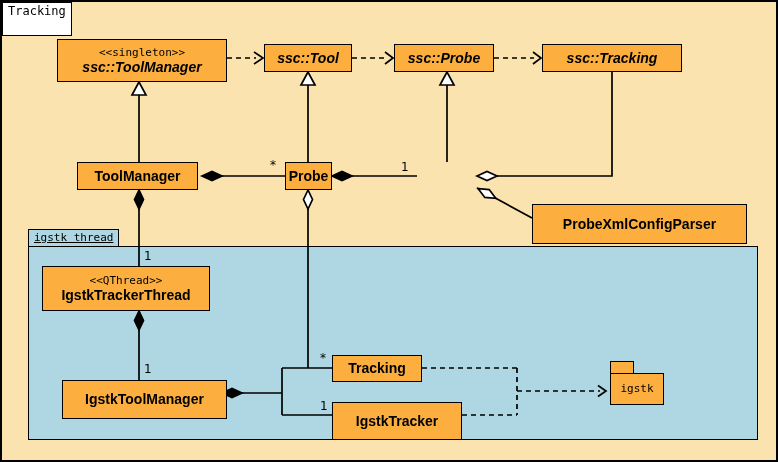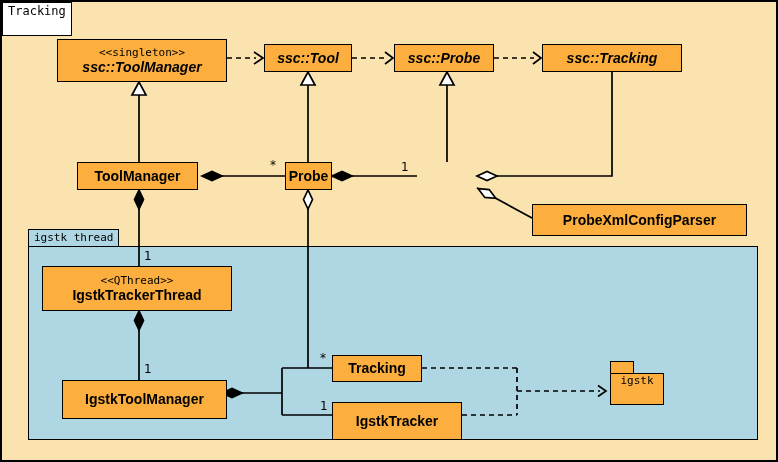--- a/index.html
+++ b/index.html
@@ -33,20 +33,21 @@
     font: 12px "DejaVu Sans Mono", monospace;
     z-index: 4;
   }
   .thread-tab {
     position: absolute; left: 26px; top: 227px; height: 18px;
     background: var(--thread-region, #aed6e3);
     border: 1px solid var(--line, #000);
     padding: 1px 5px;
     font: 11px "DejaVu Sans Mono", monospace;
     z-index: 4;
+    text-decoration: underline;
   }
   .uml-class {
     position: absolute;
     background: var(--box, #fcaf3e);
     border: 1.5px solid var(--line, #000);
     display: flex; flex-direction: column;
     align-items: center; justify-content: center;
     text-align: center;
     z-index: 3;
     line-height: 1.15;
@@ -58,21 +59,21 @@
   .pkg { position: absolute; left: 608px; top: 359px; z-index: 3; }
   .pkg-tab {
     width: 24px; height: 13px;
     background: var(--box, #fcaf3e);
     border: 1.5px solid var(--line, #000);
   }
   .pkg-body {
     width: 54px; height: 32px; margin-top: -1.5px;
     background: var(--box, #fcaf3e);
     border: 1.5px solid var(--line, #000);
-    display: flex; justify-content: center;
+    display: flex; align-items: center; justify-content: center;
     font: 11px "DejaVu Sans Mono", monospace; color: #000;
   }
 </style>
 </head>
 <body>
 
 <div class="canvas">
 
   <div class="thread-region"></div>
   <div class="thread-tab">
@@ -179,25 +180,25 @@
   <div class="uml-class abstract" style="left:540px;top:42px;width:140px;height:28px">
     <div class="class-name">ssc::Tracking</div>
   </div>
 
   <div class="uml-class" style="left:75px;top:160px;width:121px;height:28px">
     <div class="class-name">ToolManager</div>
   </div>
   <div class="uml-class" style="left:283px;top:160px;width:47px;height:28px">
     <div class="class-name">Probe</div>
   </div>
-  <div class="uml-class" style="left:530px;top:202px;width:215px;height:32px">
+  <div class="uml-class" style="left:530px;top:202px;width:215px;height:40px">
     <div class="class-name">ProbeXmlConfigParser</div>
   </div>
 
-  <div class="uml-class" style="left:40px;top:264px;width:190px;height:45px">
+  <div class="uml-class" style="left:40px;top:264px;width:168px;height:45px">
     <div class="stereotype">&lt;&lt;QThread&gt;&gt;</div>
     <div class="class-name">IgstkTrackerThread</div>
   </div>
   <div class="uml-class" style="left:60px;top:378px;width:165px;height:39px">
     <div class="class-name">IgstkToolManager</div>
   </div>
   <div class="uml-class" style="left:330px;top:353px;width:90px;height:27px">
     <div class="class-name">Tracking</div>
   </div>
   <div class="uml-class" style="left:330px;top:400px;width:130px;height:38px">

